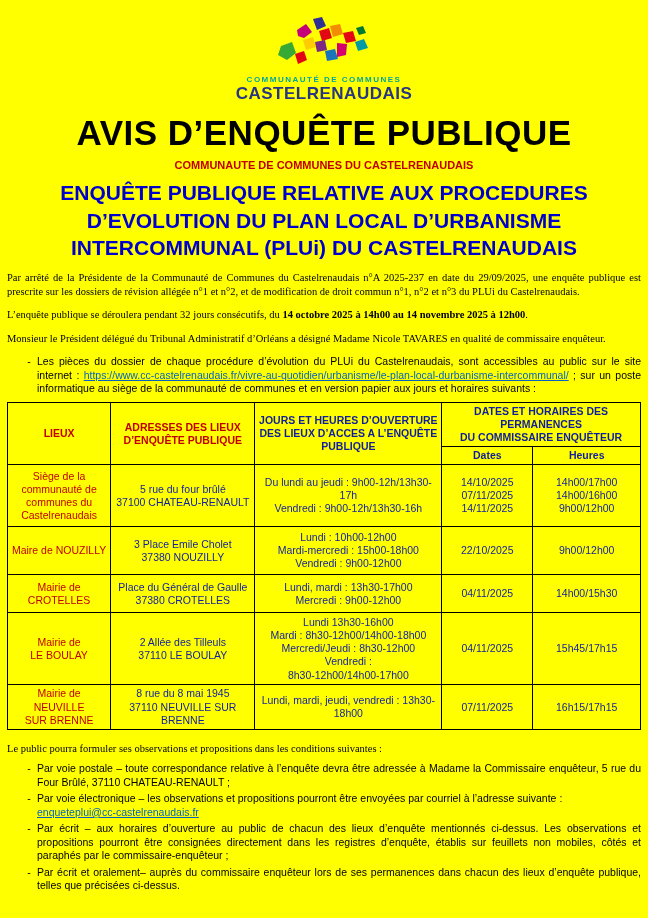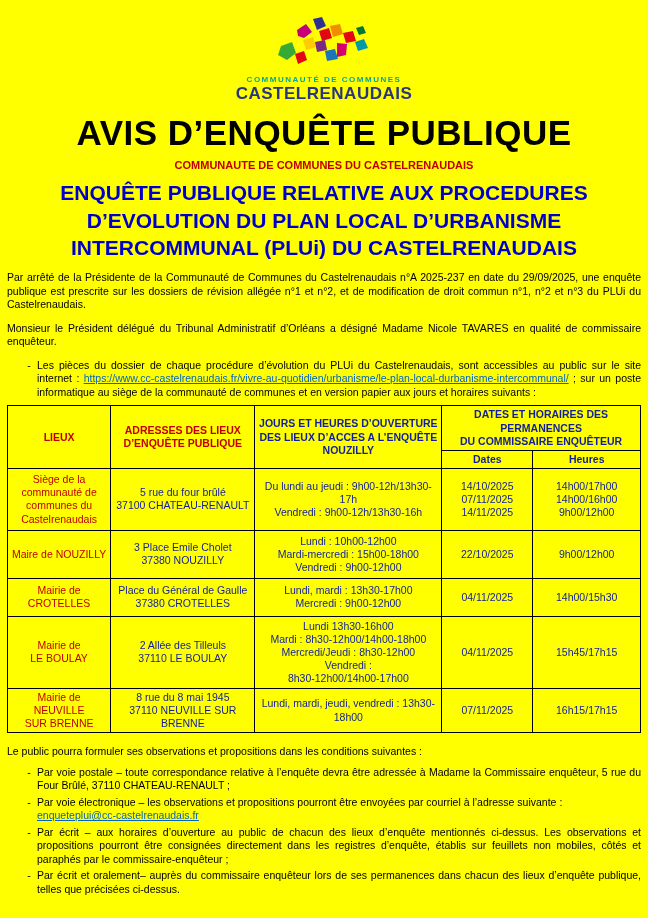--- a/index.html
+++ b/index.html
@@ -26,21 +26,21 @@
     text-align:center;font-size:11px;font-weight:bold;color:#c00000;
     margin:2px 0 8px 0;
   }
   .subtitle-blue{
     text-align:center;font-size:21px;font-weight:bold;color:#0000cc;
     margin:0 14px 10px 14px;line-height:1.3;
   }
 
   
   .body-text{font-size:10.5px;line-height:13.5px;}
-  .para{margin:0 0 10px 0;text-align:justify;}
+  .para{margin:0 0 10px 0;text-align:justify;font-family:Liberation Serif, serif;}
   .bullet{display:flex;margin:0 0 3px 0;}
   .bullet .dash{width:16px;text-align:center;flex:0 0 16px;margin-left:14px;}
   .bullet .btext{flex:1;text-align:justify;}
   a.doclink{color:#0563c1;text-decoration:underline;word-break:break-all;}
   .bold{font-weight:bold;}
   .pre{white-space:pre-line;}
 
   
   table.notice{
     border-collapse:collapse;width:100%;table-layout:fixed;
@@ -94,20 +94,21 @@
   </div>
 
   <div class="title">AVIS D’ENQUÊTE PUBLIQUE</div>
   <div class="subtitle-red">COMMUNAUTE DE COMMUNES DU CASTELRENAUDAIS</div>
   <div class="subtitle-blue">ENQUÊTE PUBLIQUE RELATIVE AUX PROCEDURES D’EVOLUTION DU PLAN LOCAL D’URBANISME INTERCOMMUNAL (PLUi) DU CASTELRENAUDAIS</div>
 
   <div class="body-text">
 
     <p class="para">Par arrêté de la Présidente de la Communauté de Communes du Castelrenaudais n°A 2025-237 en date du 29/09/2025, une enquête publique est prescrite sur les dossiers de révision allégée n°1 et n°2, et de modification de droit commun n°1, n°2 et n°3 du PLUi du Castelrenaudais.</p>
 
+    <p class="para"><span>L’enquête publique se déroulera pendant 32 jours consécutifs, du </span><span class="bold">14 octobre 2025 à 14h00 au 14 novembre 2025 à 12h00</span><span>.</span></p>
 
     <p class="para">Monsieur le Président délégué du Tribunal Administratif d’Orléans a désigné Madame Nicole TAVARES en qualité de commissaire enquêteur.</p>
 
     <div class="bullet">
       <span class="dash">-</span>
       <div class="btext"><span>Les pièces du dossier de chaque procédure d’évolution du PLUi du Castelrenaudais, sont accessibles au public sur le site internet : </span><a class="doclink" href="#">https://www.cc-castelrenaudais.fr/vivre-au-quotidien/urbanisme/le-plan-local-durbanisme-intercommunal/</a><span> ; sur un poste informatique au siège de la communauté de communes et en version papier aux jours et horaires suivants :</span></div>
     </div>
 
     <table class="notice">
       <colgroup>
@@ -117,21 +118,21 @@
           <col style="width:14.4%">
           <col style="width:17.0%">
       </colgroup>
       <thead>
         <tr class="h-main">
           <th rowspan="2" class="red-h">LIEUX</th>
           <th rowspan="2" class="red-h pre">ADRESSES DES LIEUX
 D’ENQUÊTE PUBLIQUE</th>
           <th rowspan="2" class="blue-h pre">JOURS ET HEURES D’OUVERTURE
 DES LIEUX D’ACCES A L’ENQUÊTE
-NOUZILLY</th>
+PUBLIQUE</th>
           <th colspan="2" class="blue-h pre">DATES ET HORAIRES DES PERMANENCES
 DU COMMISSAIRE ENQUÊTEUR</th>
         </tr>
         <tr class="h-sub">
           <th class="blue-h">Dates</th>
           <th class="blue-h">Heures</th>
         </tr>
       </thead>
       <tbody>
         <tr class="r1">

